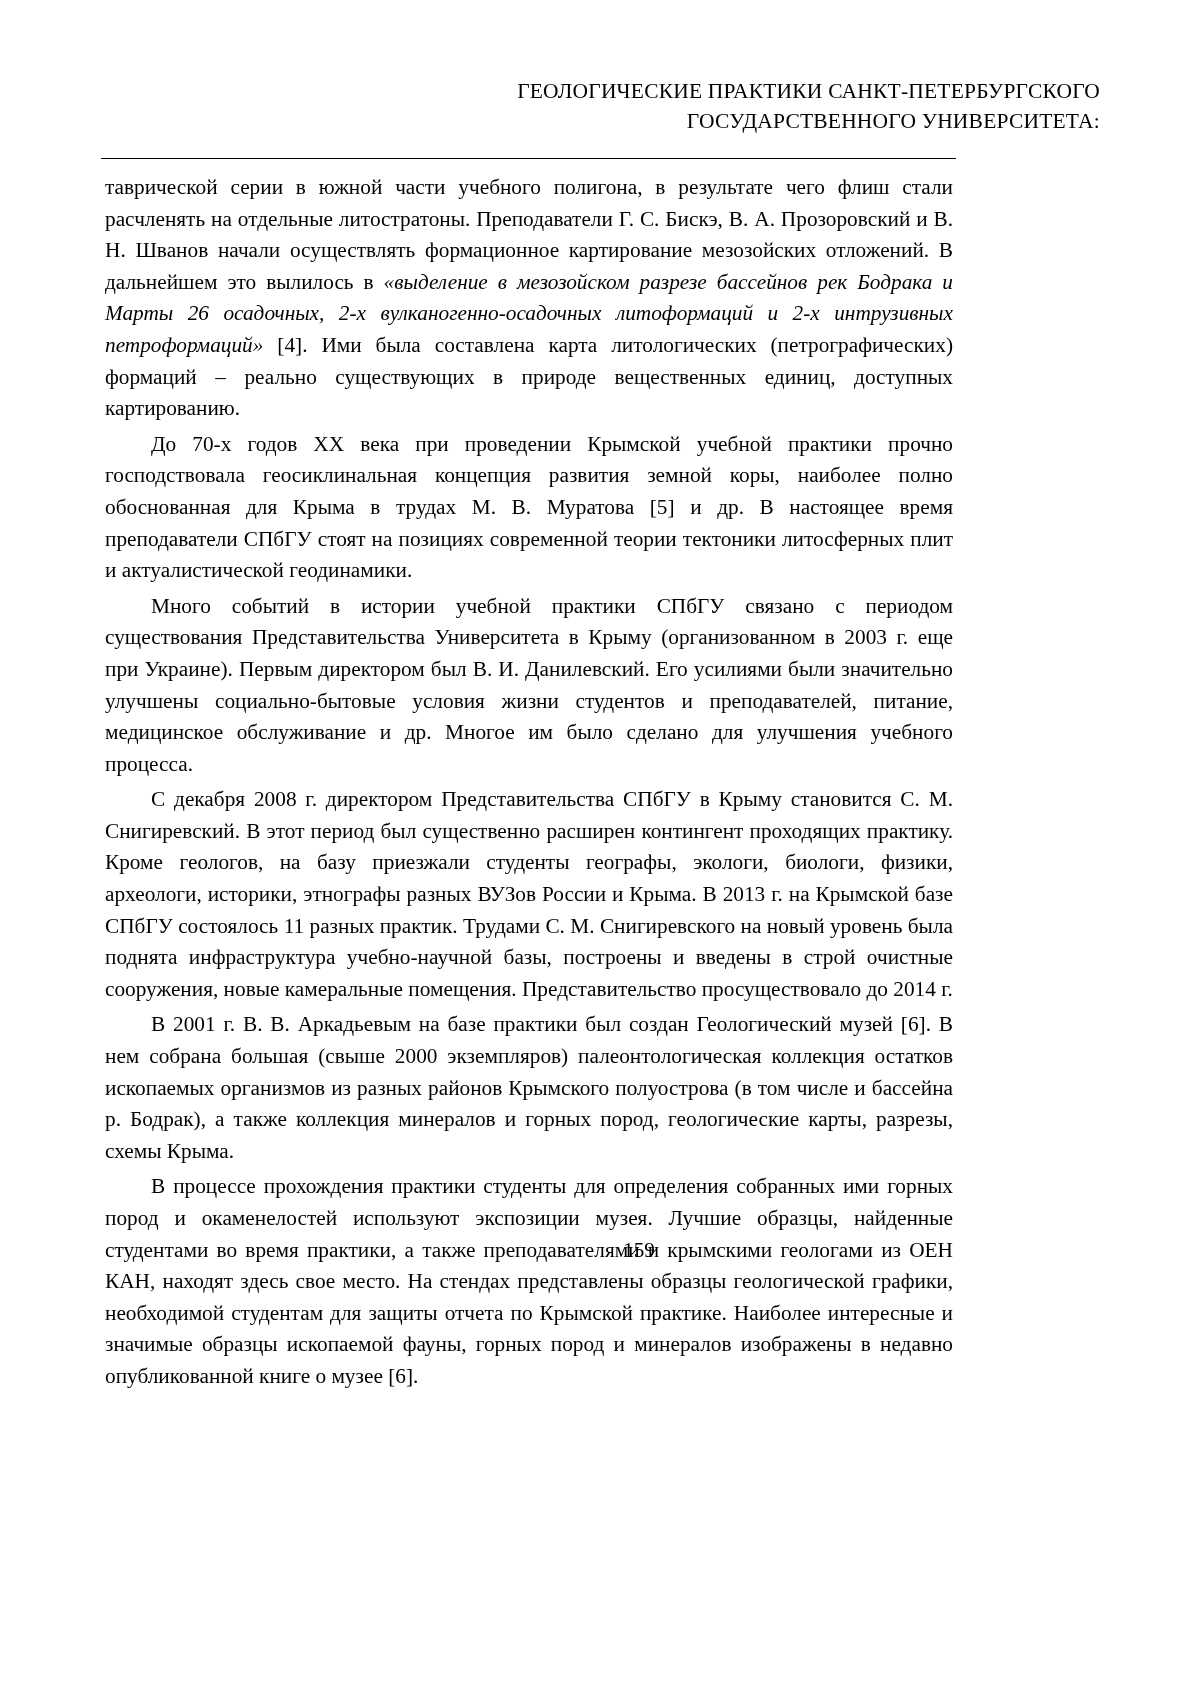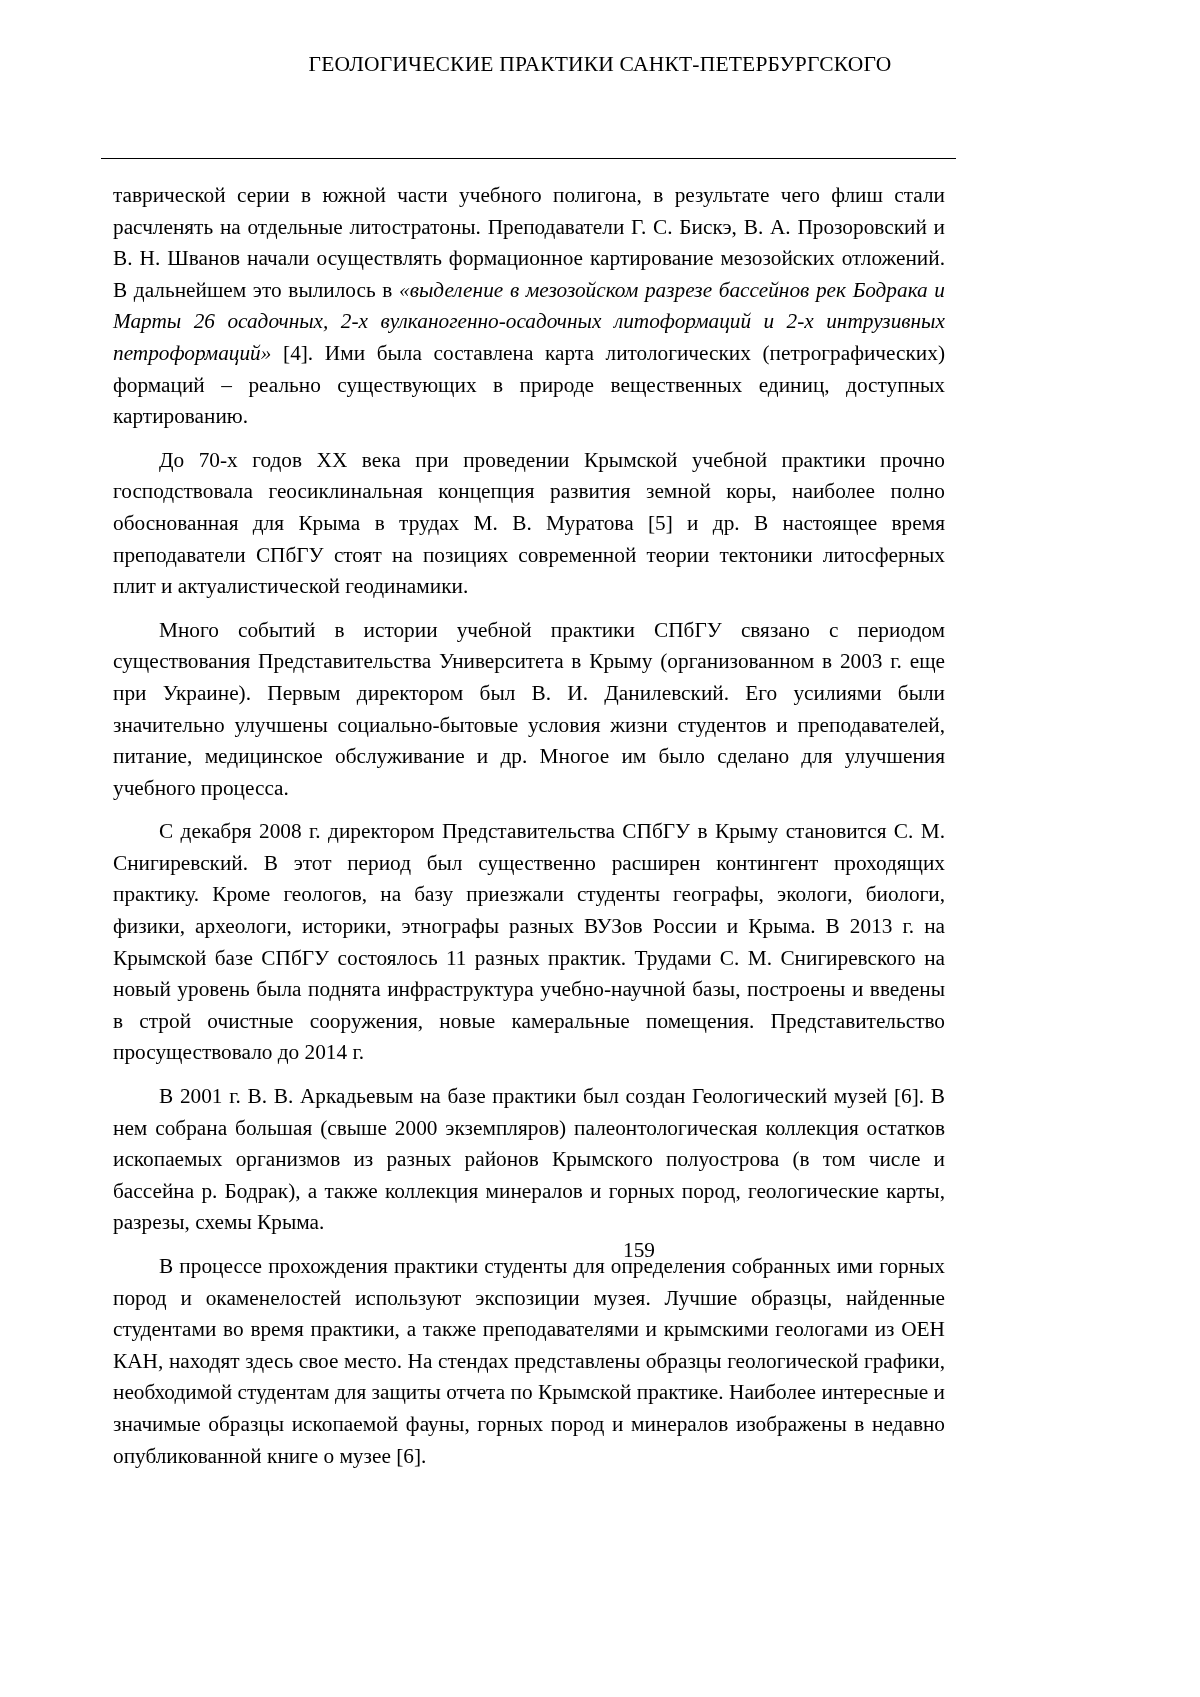--- a/index.html
+++ b/index.html
@@ -20,23 +20,23 @@
     left: 0;
     top: 0;
     width: 1200px;
     height: 1697px;
     box-sizing: border-box;
     padding: 0;
   }
   .header {
     position: absolute;
     left: 100px;
-    top: 49px;
+    top: 76px;
     width: 1000px;
-    text-align: center;
+    text-align: right;
   }
   .header .hline {
     font-size: 21.5px;
     line-height: 30px;
     letter-spacing: 0.2px;
     white-space: nowrap;
   }
   .rule {
     position: absolute;
     left: 101px;
@@ -45,21 +45,21 @@
     height: 1px;
     background: #000000;
   }
   .content {
     position: absolute;
     left: 101px;
     top: 168px;
     width: 856px;
   }
   p.para {
-    margin: 12px;
+    margin: 4px;
     font-size: 21.3px;
     line-height: 31.6px;
     text-align: justify;
     text-indent: 46px;
     hyphens: none;
   }
   p.para.noindent {
     text-indent: 0;
   }
   .ital {
@@ -75,20 +75,21 @@
     padding-left: 39px;
   }
 </style>
 </head>
 <body>
 
 <div class="page">
 
   <div class="header">
     <div class="hline">ГЕОЛОГИЧЕСКИЕ ПРАКТИКИ САНКТ-ПЕТЕРБУРГСКОГО</div>
+    <div class="hline">ГОСУДАРСТВЕННОГО УНИВЕРСИТЕТА:</div>
   </div>
 
   <div class="rule"></div>
 
   <div class="content">
 
     <p class="para noindent"><span>таврической серии в южной части учебного полигона, в результате чего флиш стали расчленять на отдельные литостратоны. Преподаватели Г. С. Бискэ, В. А. Прозоровский и В. Н. Шванов начали осуществлять формационное картирование мезозойских отложений. В дальнейшем это вылилось в </span><span class="ital">«выделение в мезозойском разрезе бассейнов рек Бодрака и Марты 26 осадочных, 2-х вулканогенно-осадочных литоформаций и 2-х интрузивных петроформаций»</span><span> [4]. Ими была составлена карта литологических (петрографических) формаций – реально существующих в природе вещественных единиц, доступных картированию.</span></p>
 
     <p class="para">До 70-х годов XX века при проведении Крымской учебной практики прочно господствовала геосиклинальная концепция развития земной коры, наиболее полно обоснованная для Крыма в трудах М. В. Муратова [5] и др. В настоящее время преподаватели СПбГУ стоят на позициях современной теории тектоники литосферных плит и актуалистической геодинамики.</p>
 

